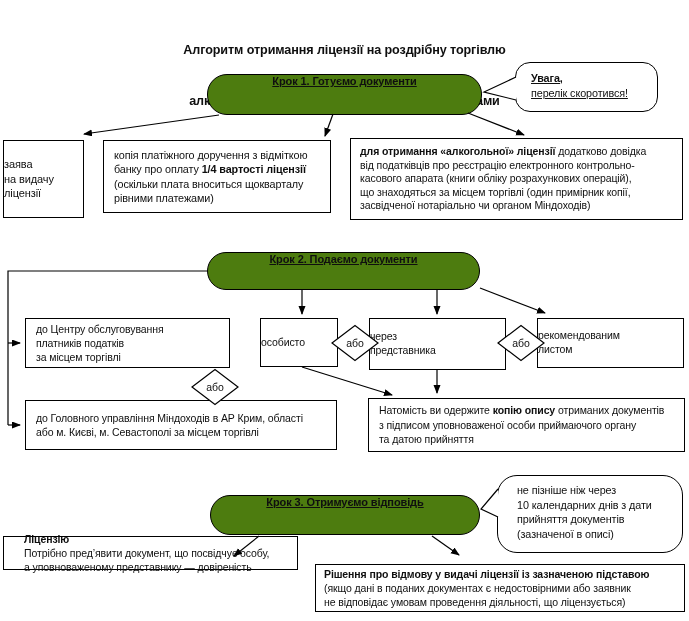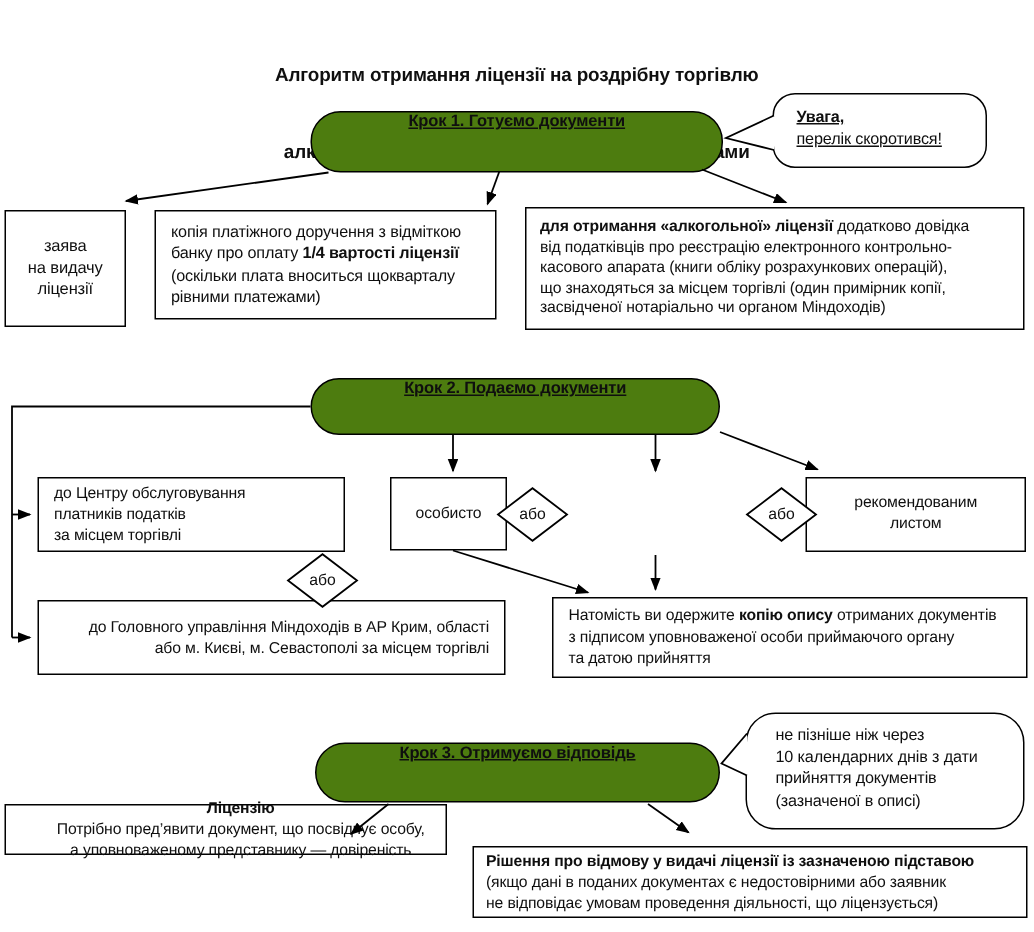--- a/index.html
+++ b/index.html
@@ -18,21 +18,21 @@
     border:1.4px solid #000;border-radius:20px;
     display:flex;align-items:flex-start;justify-content:center;
     font-weight:bold;font-size:11px;z-index:2;letter-spacing:-0.1px;text-decoration:underline;
   }
   .box{
     position:absolute;box-sizing:border-box;background:#fff;
     border:1.4px solid #000;display:flex;align-items:center;
     font-size:10.5px;line-height:13.6px;z-index:1;letter-spacing:-0.1px;
   }
   .box .txt{white-space:pre-line;width:100%;}
-  .center{justify-content:center;text-align:center;}
+  .center{justify-content:center;text-align:left;}
   .bubble{
     position:absolute;box-sizing:border-box;background:#fff;
     border:1.4px solid #000;z-index:2;font-size:10.8px;line-height:14.5px;
     letter-spacing:-0.1px;
   }
   .bubble .txt{white-space:pre-line;}
   .b{font-weight:bold;}
   .blockline{display:block;}
   svg.overlay{position:absolute;left:0;top:0;z-index:5;pointer-events:none;}
   .dlabel{
@@ -83,29 +83,33 @@
   <div class="pill" style="left:207px;top:252px;width:273px;height:38px;">
     <span>Крок 2. Подаємо документи</span>
   </div>
 
   <div class="box" style="left:25px;top:318px;width:205px;height:50px;padding:3px 10px;line-height:14px;">
     <div class="txt">до Центру обслуговування
 платників податків
 за місцем торгівлі</div>
   </div>
 
-  <div class="box" style="left:25px;top:400px;width:312px;height:50px;padding:3px 10px;line-height:14px;text-align:right;">
+  <div class="box" style="left:25px;top:400px;width:312px;height:50px;padding:3px 10px;line-height:14px;">
     <div class="txt">до Головного управління Міндоходів в АР Крим, області
 або м. Києві, м. Севастополі за місцем торгівлі</div>
   </div>
 
   <div class="box center" style="left:260px;top:318px;width:78px;height:49px;">
     <div class="txt">особисто</div>
   </div>
 
+  <div class="box center" style="left:369px;top:318px;width:137px;height:52px;">
+    <div class="txt">через
+представника</div>
+  </div>
 
   <div class="box center" style="left:537px;top:318px;width:147px;height:50px;">
     <div class="txt">рекомендованим
 листом</div>
   </div>
 
   <div class="box" style="left:368px;top:398px;width:317px;height:54px;padding:3px 10px;line-height:14.4px;">
     <div class="txt"><span>Натомість ви одержите </span><span class="b">копію опису</span><span> отриманих документів
 з підписом уповноваженої особи приймаючого органу
 та датою прийняття</span></div>

